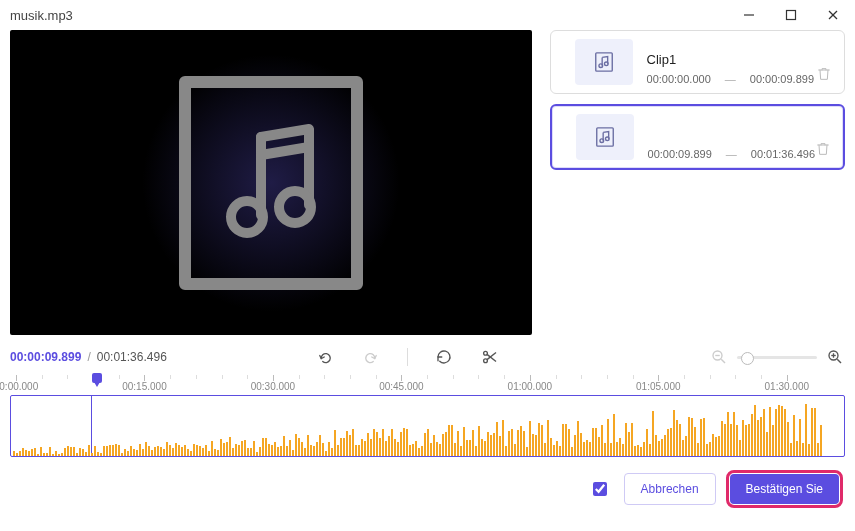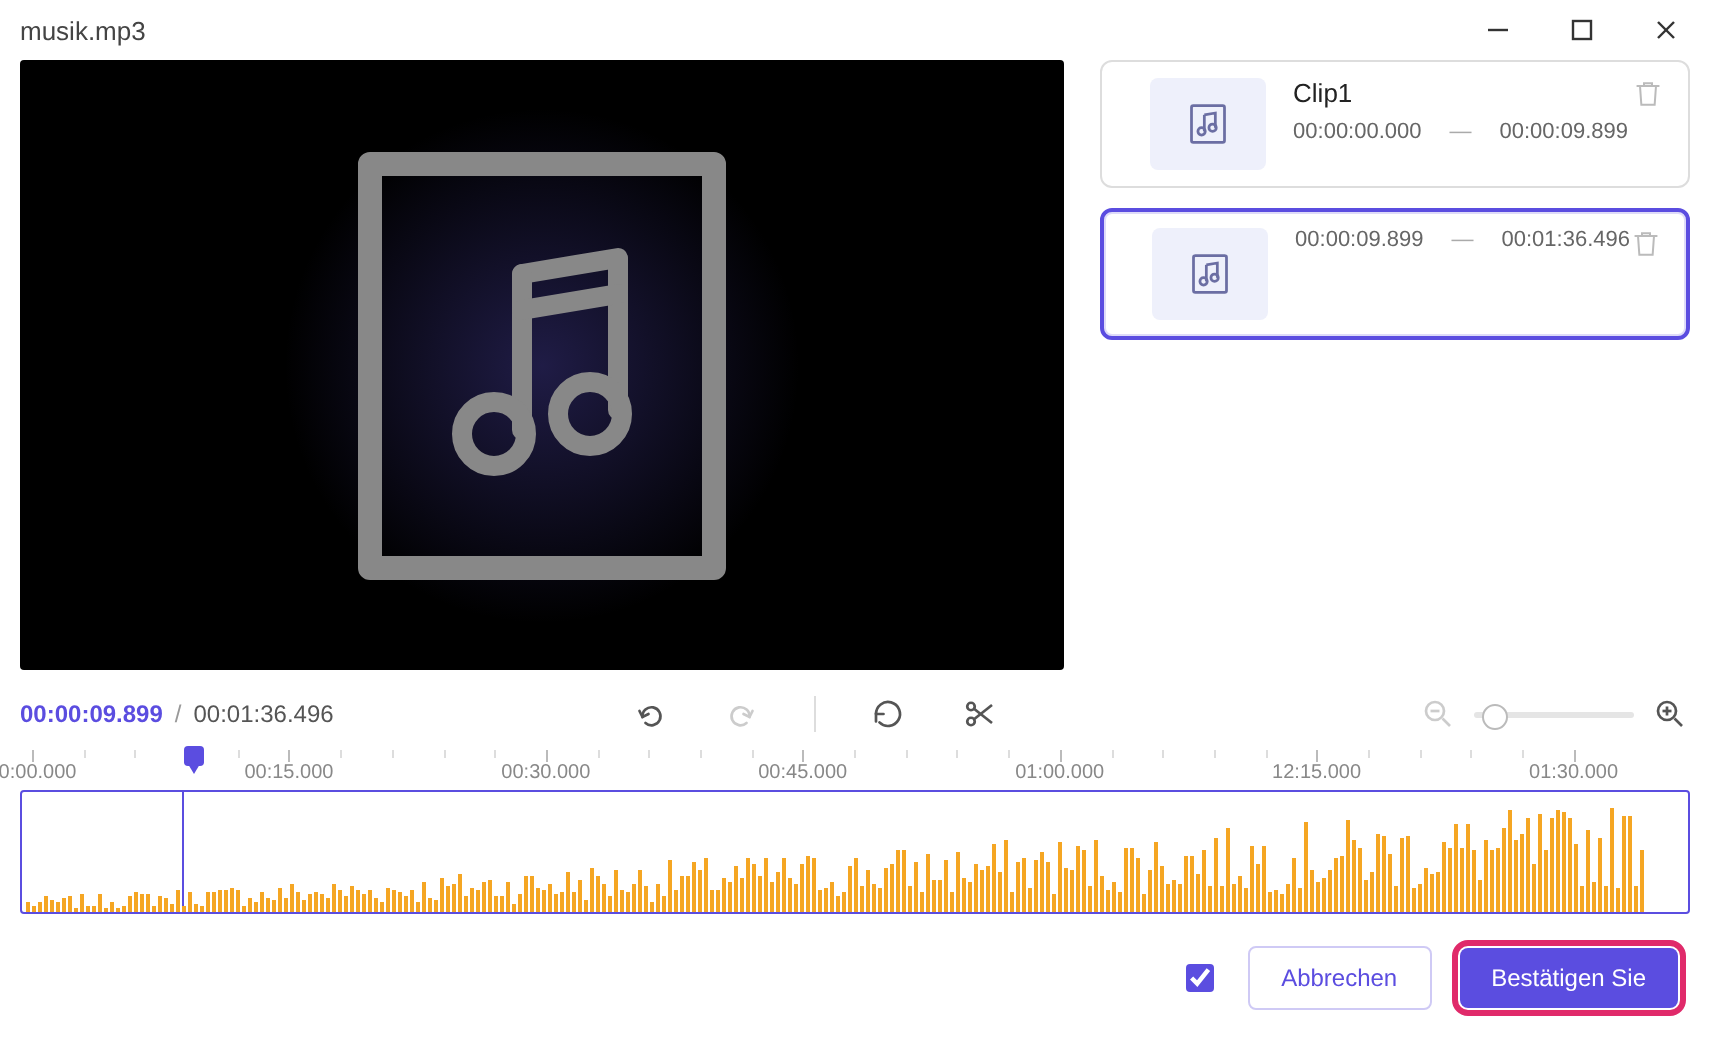--- a/index.html
+++ b/index.html
@@ -6,21 +6,21 @@
   .titlebar{height:30px;display:flex;align-items:center;padding:0 10px;}
   .titlebar .title{font-size:13px;color:#444;flex:1;}
   .titlebar .winctrl{display:flex;gap:18px;align-items:center;}
   .winbtn{width:24px;height:24px;display:flex;align-items:center;justify-content:center;cursor:pointer;color:#333;}
   .main{display:flex;padding:0 10px;gap:18px;}
   .preview{width:530px;height:305px;background:#000;display:flex;align-items:center;justify-content:center;position:relative;border-radius:2px;overflow:hidden;}
   .preview .glow{position:absolute;width:280px;height:280px;border-radius:50%;background:radial-gradient(circle,rgba(90,80,200,0.35) 0%,rgba(0,0,0,0) 65%);}
   .music-frame{position:relative;width:160px;height:190px;border:12px solid #888;border-radius:6px;display:flex;align-items:center;justify-content:center;}
   .clips-panel{flex:1;}
   .clips-title{font-size:20px;font-weight:700;color:#111;margin:4px 0 10px 2px;}
-  .clip-card{display:flex;align-items:flex-start;border:1px solid #ddd;border-radius:6px;padding:8px 12px 8px 24px;margin-bottom:10px;background:#fff;}
+  .clip-card{display:flex;align-items:flex-end;border:1px solid #ddd;border-radius:6px;padding:8px 12px 8px 24px;margin-bottom:10px;background:#fff;}
   .clip-card.selected{border:2px solid #5b4de0;box-shadow:0 0 0 1px rgba(91,77,224,0.2) inset;}
   .clip-thumb{width:58px;height:46px;background:#eef0fb;border-radius:4px;display:flex;align-items:center;justify-content:center;margin-right:14px;}
   .clip-info{flex:1;}
   .clip-name{font-size:13px;color:#222;margin-bottom:6px;}
   .clip-times{font-size:11px;color:#666;display:flex;align-items:center;gap:14px;}
   .clip-times .dash{color:#aaa;}
   .clip-trash{color:#bbb;cursor:pointer;}
   .controls-row{display:flex;align-items:center;padding:12px 10px 4px 10px;font-size:12px;color:#444;}
   .time-cur{color:#5b4de0;font-weight:600;}
   .time-sep{margin:0 6px;color:#999;}
@@ -231,21 +231,21 @@
       <div class="tick minor" style="left: 545.538px;"></div>
       <div class="tick minor" style="left: 571.231px;"></div>
       <div class="tick minor" style="left: 596.923px;"></div>
       <div class="tick minor" style="left: 622.615px;"></div>
       <div class="ruler-label" style="left: 519.846px;">01:00.000</div>
       <div class="tick" style="left: 648.308px;"></div>
       <div class="tick minor" style="left: 674px;"></div>
       <div class="tick minor" style="left: 699.692px;"></div>
       <div class="tick minor" style="left: 725.385px;"></div>
       <div class="tick minor" style="left: 751.077px;"></div>
-      <div class="ruler-label" style="left: 648.308px;">12:15.000</div>
+      <div class="ruler-label" style="left: 648.308px;">01:05.000</div>
       <div class="tick" style="left: 776.769px;"></div>
       <div class="ruler-label" style="left: 776.769px;">01:30.000</div>
     </div>
   <div class="playhead"></div>
 </div>
 
 <div class="wave-container">
   <div class="playline"></div>
   <div id="wave" class="wave">
       <div class="bar" style="height: 4.90316px;"></div>

